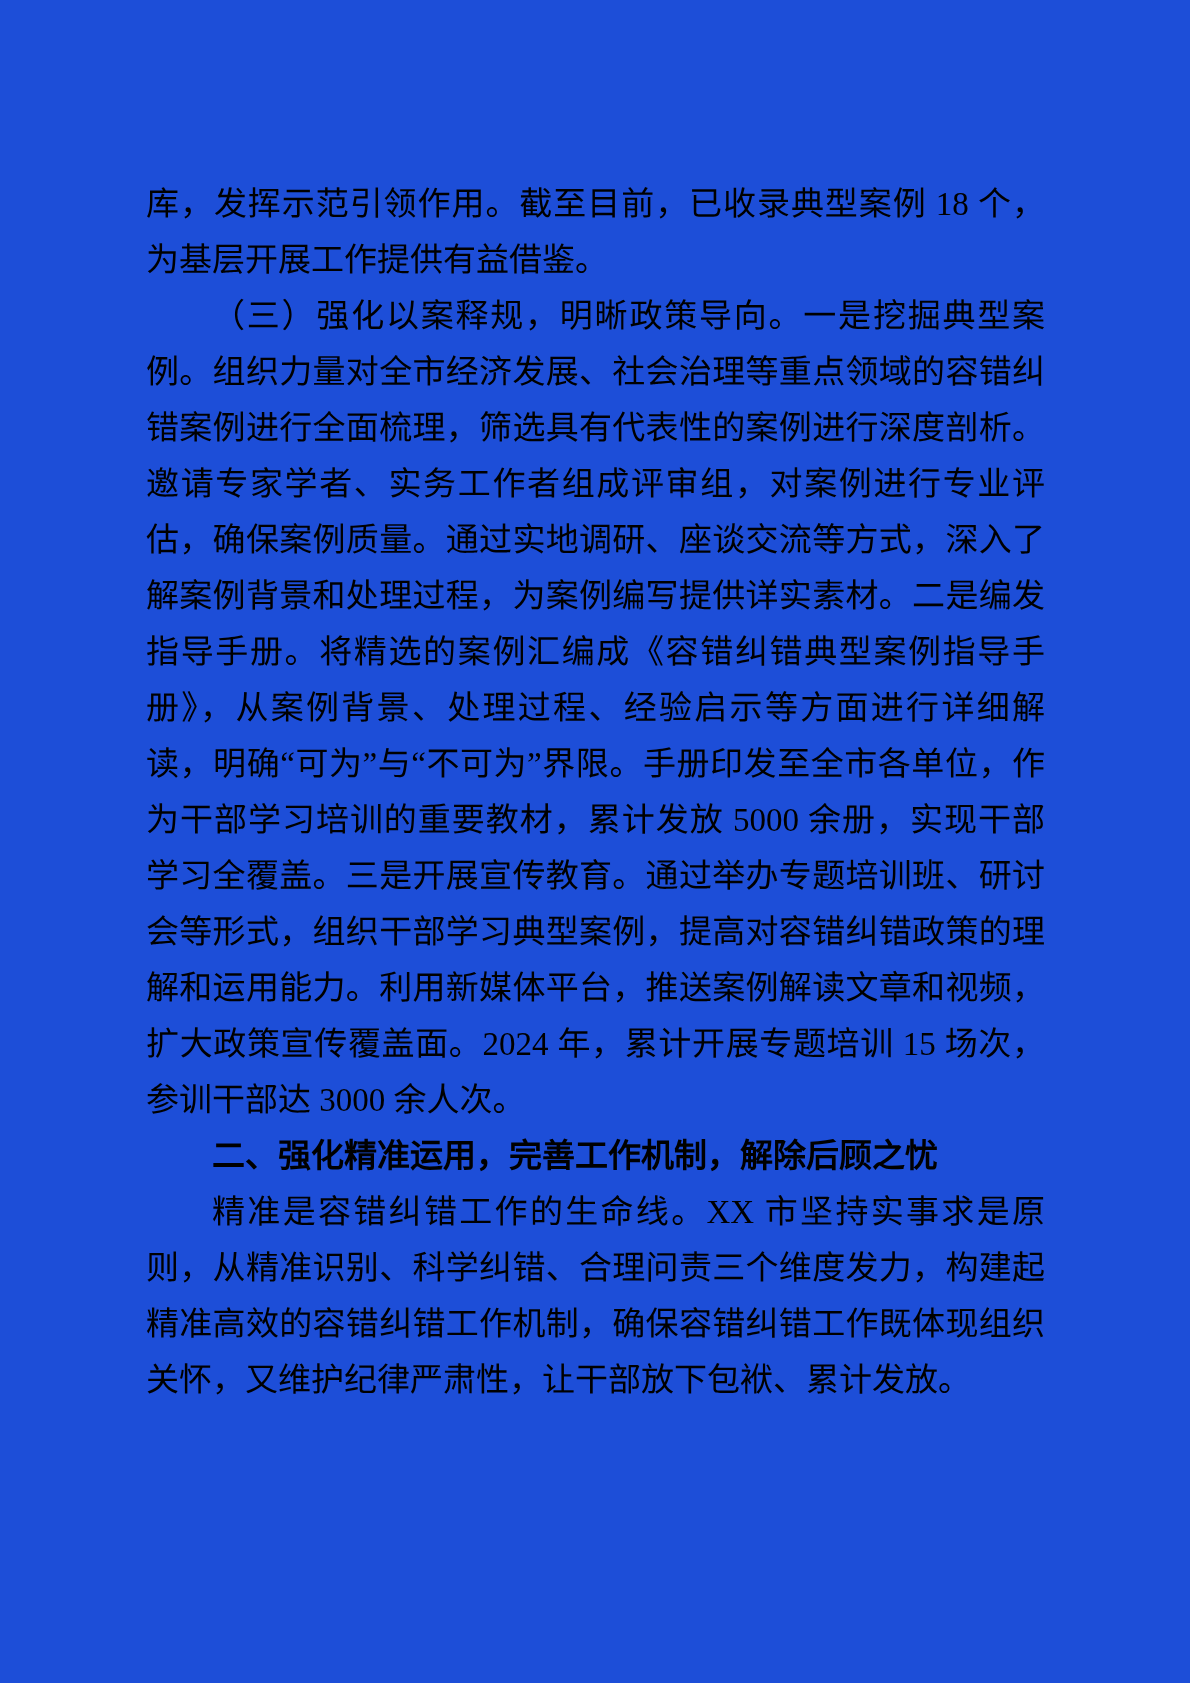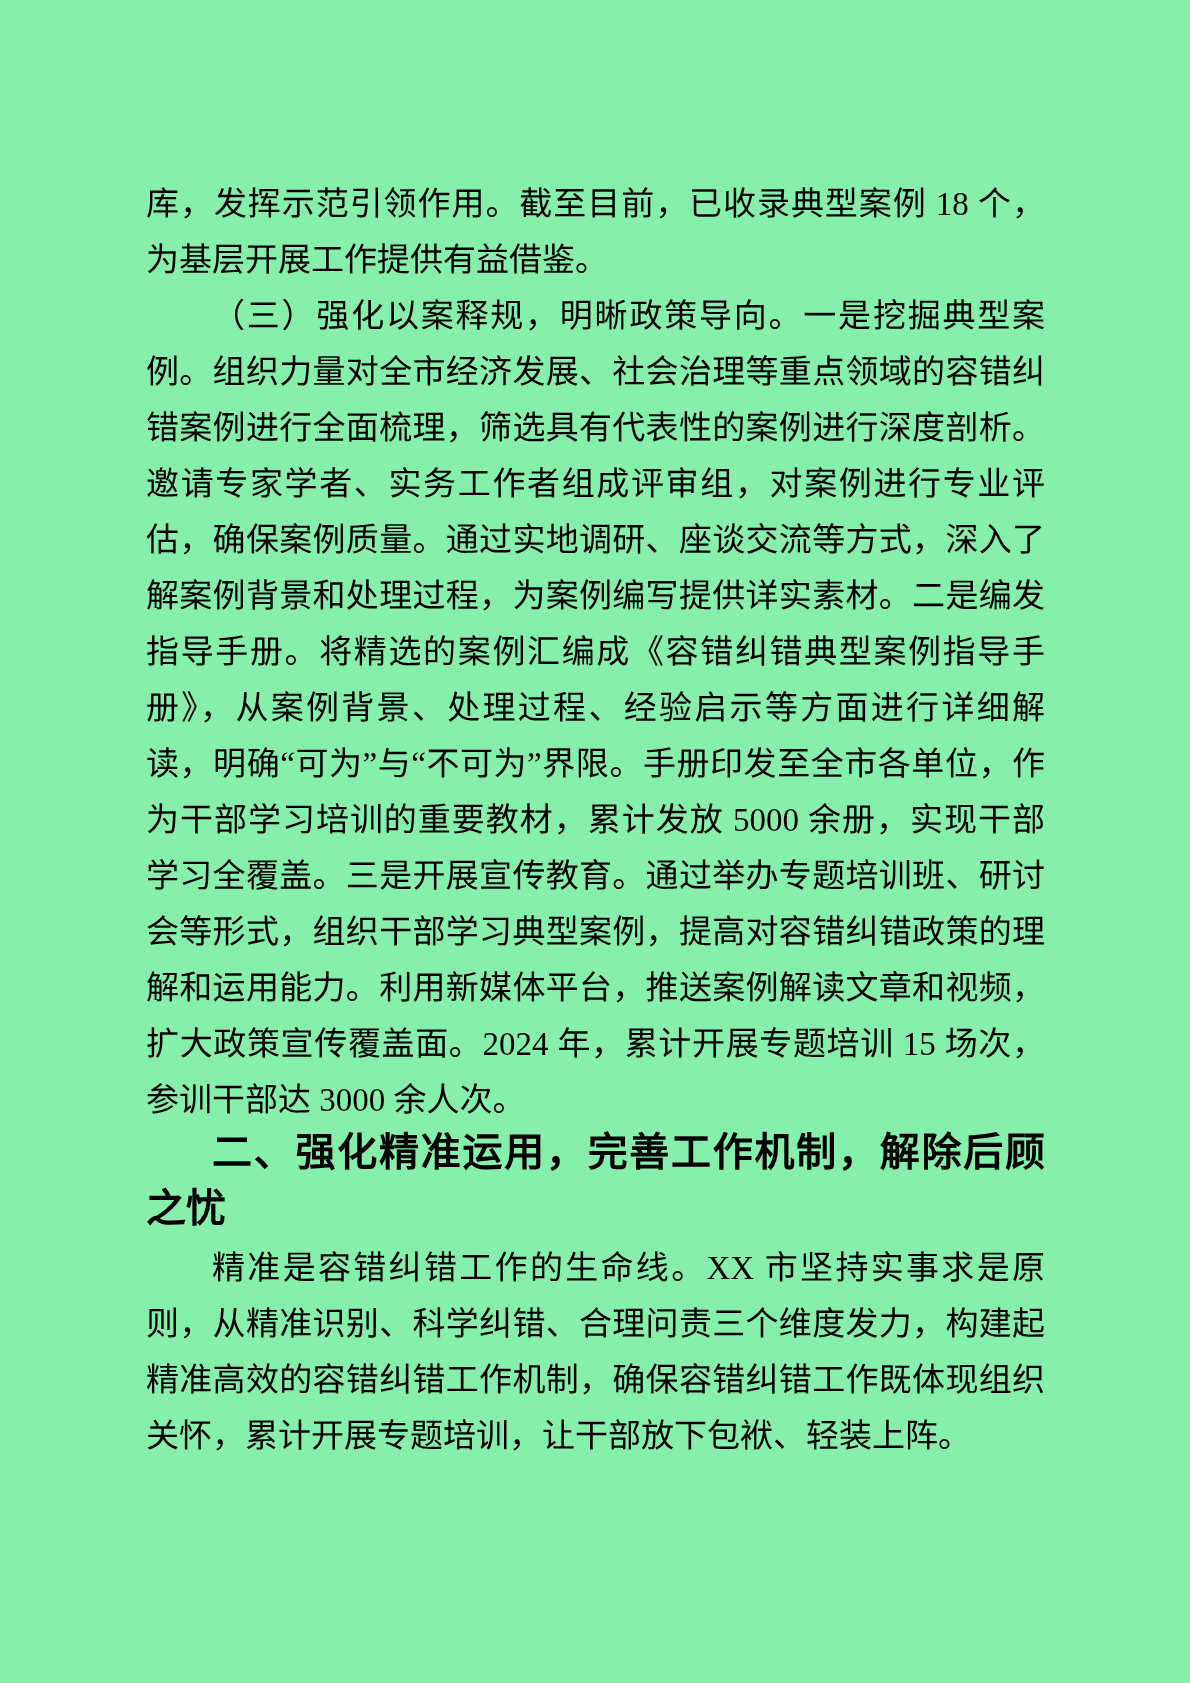--- a/index.html
+++ b/index.html
@@ -12,21 +12,21 @@
     background: #ffffff;
     overflow: hidden;
     position: relative;
   }
   .page {
     position: absolute;
     left: 0;
     top: 0;
     width: 1190px;
     height: 1683px;
-    background: #86efac;
+    background: #1d4ed8;
   }
   .content {
     position: absolute;
     left: 146px;
     top: 176px;
     width: 899px;
     color: #000000;
     font-family: "Liberation Serif", "DejaVu Serif", serif;
     font-size: 33px;
     line-height: 56px;
@@ -39,35 +39,35 @@
     padding: 0;
   }
   .para-indent {
     text-indent: 66px; 
   }
   .kaiti-lead {
     
     font-family: Liberation Serif, serif;
   }
   .hei-heading {
-    font-family: Liberation Mono, monospace;
+    font-family: Liberation Sans, sans-serif;
     font-weight: 700;
-    font-size: 40px;
+    font-size: 33px;
     line-height: 56px;
     text-indent: 66px;
   }
 </style>
 </head>
 <body>
 
 <div class="page">
   <div class="content">
 
     <p class="body-para">库，发挥示范引领作用。截至目前，已收录典型案例 18 个，为基层开展工作提供有益借鉴。</p>
 
     <p class="body-para para-indent"><span class="kaiti-lead">（三）强化以案释规，明晰政策导向。</span><span>一是挖掘典型案例。组织力量对全市经济发展、社会治理等重点领域的容错纠错案例进行全面梳理，筛选具有代表性的案例进行深度剖析。邀请专家学者、实务工作者组成评审组，对案例进行专业评估，确保案例质量。通过实地调研、座谈交流等方式，深入了解案例背景和处理过程，为案例编写提供详实素材。二是编发指导手册。将精选的案例汇编成《容错纠错典型案例指导手册》，从案例背景、处理过程、经验启示等方面进行详细解读，明确“可为”与“不可为”界限。手册印发至全市各单位，作为干部学习培训的重要教材，累计发放 5000 余册，实现干部学习全覆盖。三是开展宣传教育。通过举办专题培训班、研讨会等形式，组织干部学习典型案例，提高对容错纠错政策的理解和运用能力。利用新媒体平台，推送案例解读文章和视频，扩大政策宣传覆盖面。2024 年，累计开展专题培训 15 场次，参训干部达 3000 余人次。</span></p>
 
     <p class="hei-heading">二、强化精准运用，完善工作机制，解除后顾之忧</p>
 
-    <p class="body-para para-indent">精准是容错纠错工作的生命线。XX 市坚持实事求是原则，从精准识别、科学纠错、合理问责三个维度发力，构建起精准高效的容错纠错工作机制，确保容错纠错工作既体现组织关怀，累计开展专题培训，让干部放下包袱、轻装上阵。</p>
+    <p class="body-para para-indent">精准是容错纠错工作的生命线。XX 市坚持实事求是原则，从精准识别、科学纠错、合理问责三个维度发力，构建起精准高效的容错纠错工作机制，确保容错纠错工作既体现组织关怀，又维护纪律严肃性，让干部放下包袱、累计发放。</p>
 
   </div>
 </div>
 
 </body></html>

